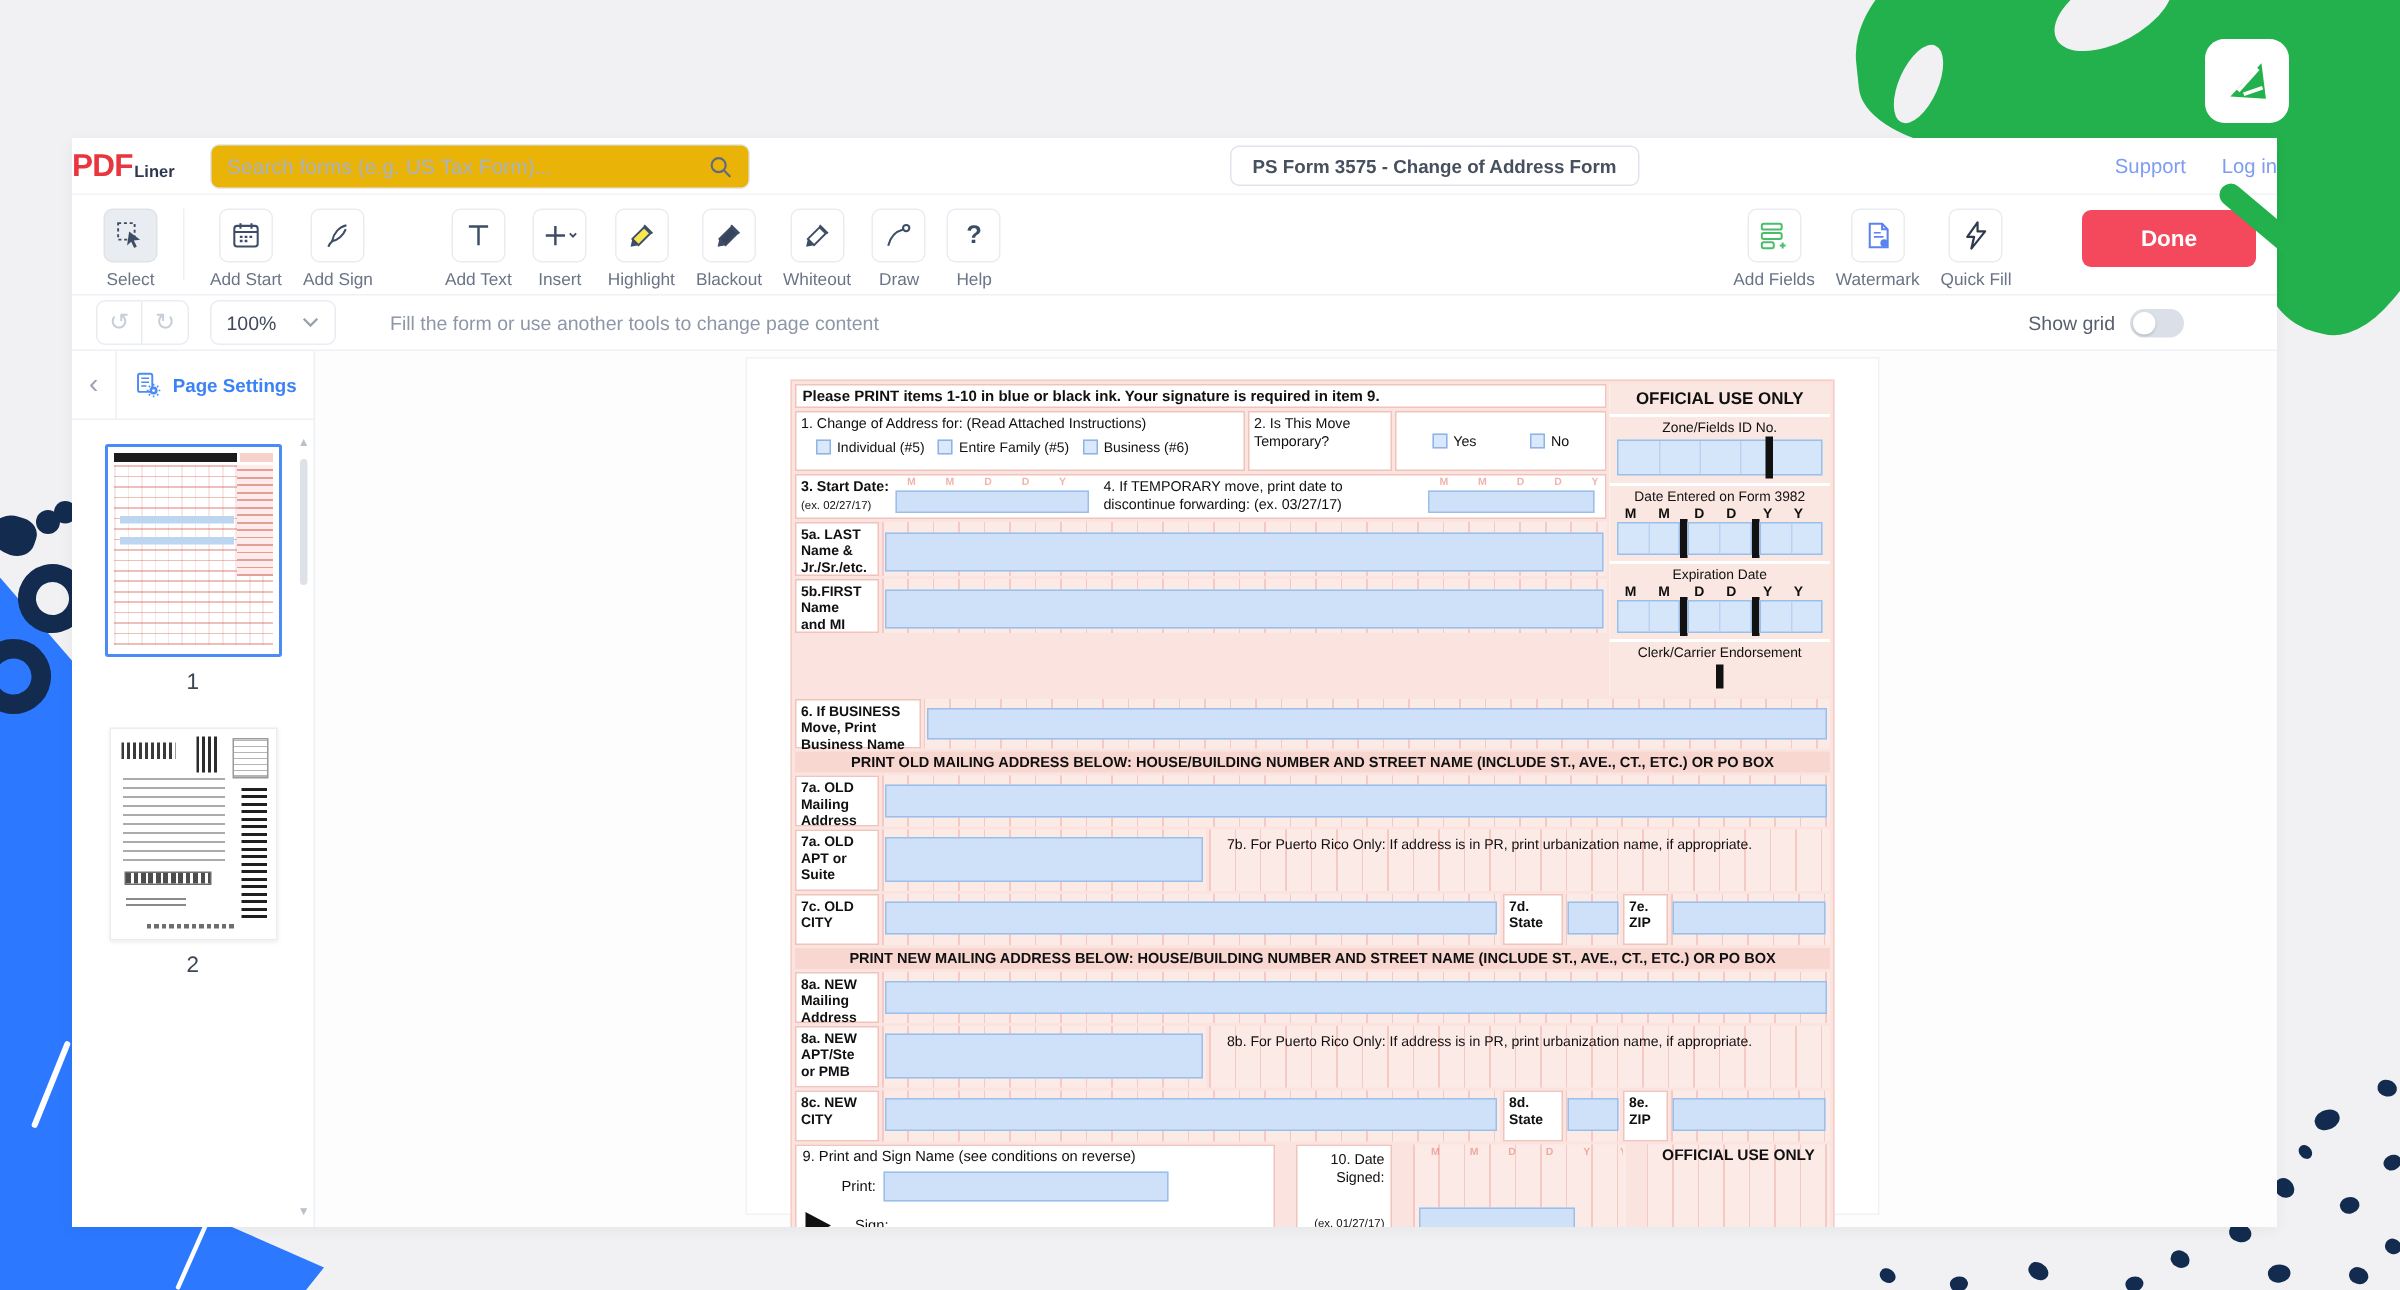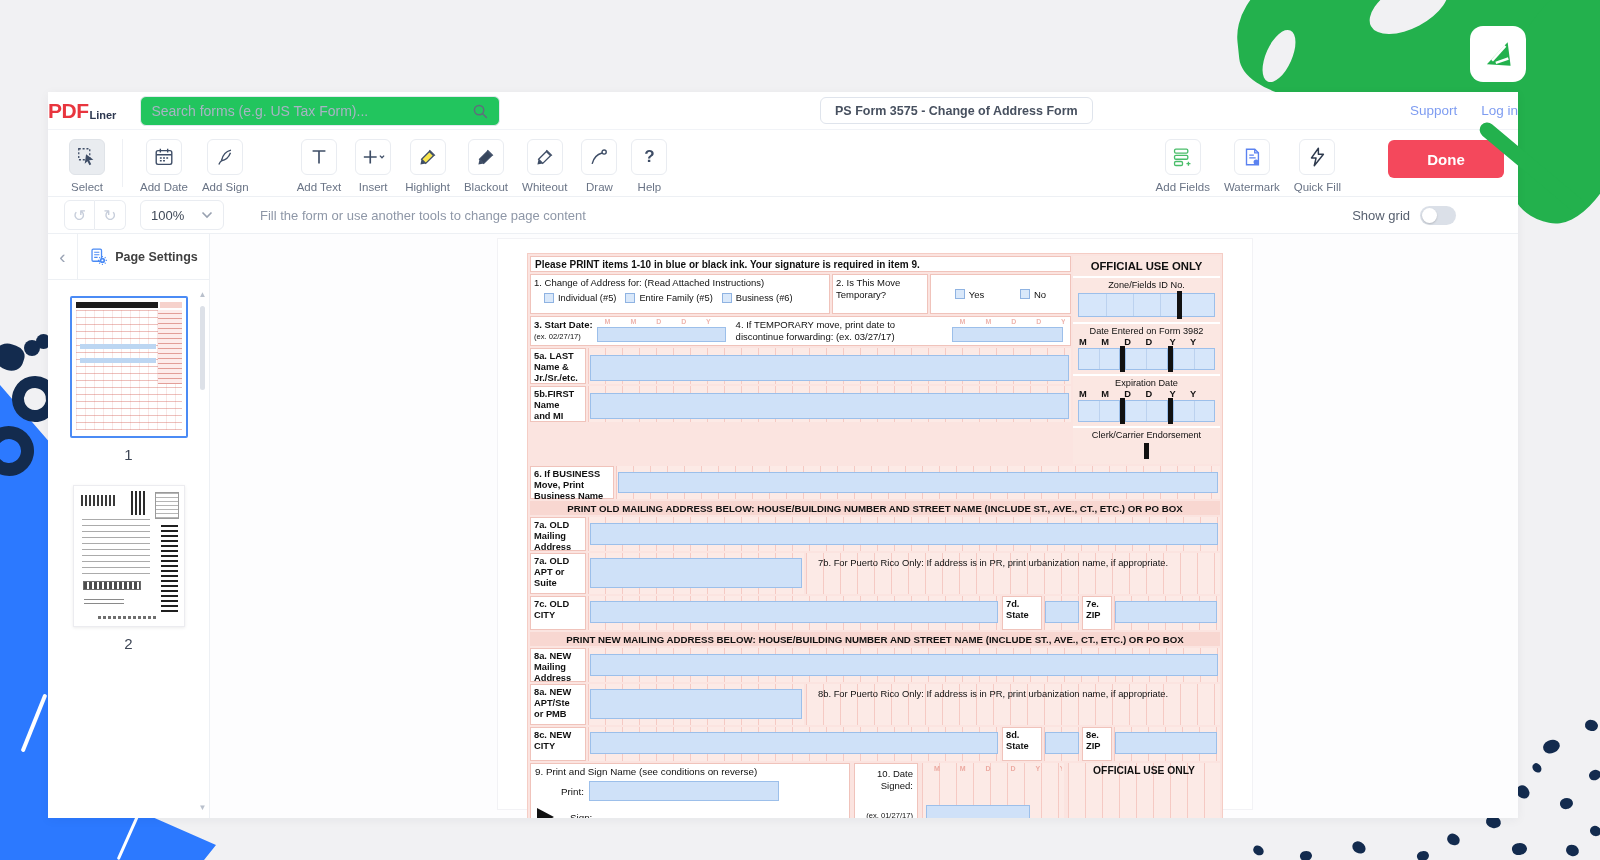--- a/index.html
+++ b/index.html
@@ -25,21 +25,21 @@
 .ws1{left:32px;top:692px;width:4px;height:62px;transform:rotate(22deg)}
 .ws2{left:128px;top:806px;width:3px;height:56px;transform:rotate(24deg)}
 #deco-dots .dot{position:absolute;background:#132b4e;border-radius:46% 54% 50% 50%;z-index:2}
 
 .app{position:absolute;left:48px;top:92px;width:1470px;height:726px;background:#fff;z-index:4;display:flex;flex-direction:column;box-shadow:0 2px 10px rgba(20,30,60,.05)}
 
 .hdr{height:38px;display:flex;align-items:center;padding:0 0;position:relative;border-bottom:1px solid #f1f3f7}
 .logo{display:flex;align-items:flex-end;cursor:pointer}
 .logo .pdf{color:#e8353e;font-weight:800;font-size:21px;letter-spacing:-.5px}
 .logo .liner{color:#2d3850;font-weight:700;font-size:11px;margin:0 0 2px 1px}
-.search{margin-left:24px;width:360px;height:30px;border:1px solid #e4e8ef;border-radius:6px;display:flex;align-items:center;padding:0 10px;background:#22c55e}
+.search{margin-left:24px;width:360px;height:30px;border:1px solid #e4e8ef;border-radius:6px;display:flex;align-items:center;padding:0 10px;background:#eab308}
 .search input{border:0;outline:0;flex:1;font:14px "Liberation Sans",sans-serif;color:#3c4657;background:transparent}
 .search input::placeholder{color:#a9b3c4}
 .docpill{position:absolute;left:772px;top:5px;height:27px;padding:0 14px;border:1px solid #dfe4ec;border-radius:6px;display:flex;align-items:center;font-weight:700;font-size:12.5px;color:#47505f;background:#fff}
 .hlinks{margin-left:auto;display:flex;gap:24px;font-size:13.5px;color:#7e9cf1}
 .hlinks span{cursor:pointer}
 
 .tbar{height:67px;border-bottom:1px solid #edf0f4;display:flex;align-items:flex-start;padding:9px 14px 0 14px}
 .tool{display:flex;flex-direction:column;align-items:center;margin:0 7px;cursor:pointer}
 .tbox{width:36px;height:36px;border:1px solid #e9ecf1;border-radius:6px;display:flex;align-items:center;justify-content:center;background:#fff}
 .tbox.active{background:#e9ecf0;border-color:#dfe3e8}
@@ -57,21 +57,21 @@
 .zoomsel{margin-left:14px;width:84px;height:30px;border:1px solid #e9ecf1;border-radius:6px;display:flex;align-items:center;justify-content:space-between;padding:0 10px;font-size:13px;color:#3f4958;cursor:pointer}
 .hint{margin-left:36px;font-size:13px;color:#8e97a7}
 .sg{position:absolute;right:62px;display:flex;align-items:center;gap:10px;font-size:13px;color:#57606f}
 .toggle{width:36px;height:19px;border-radius:10px;background:#dbe0e8;position:relative;cursor:pointer}
 .knob{position:absolute;left:2px;top:2px;width:15px;height:15px;border-radius:50%;background:#fff;box-shadow:0 1px 2px rgba(0,0,0,.18)}
 
 .bodyrow{flex:1;display:flex;min-height:0}
 .side{width:162px;border-right:1px solid #edf0f4;display:flex;flex-direction:column;position:relative}
 .sidetop{height:46px;border-bottom:1px solid #edf0f4;display:flex;align-items:stretch}
 .collapse{width:30px;display:flex;align-items:center;justify-content:center;color:#9aa3b4;font-size:19px;cursor:pointer;border-right:1px solid #edf0f4}
-.psbtn{flex:1;display:flex;align-items:center;justify-content:center;gap:7px;font-size:12.5px;font-weight:700;color:#404040;cursor:pointer}
+.psbtn{flex:1;display:flex;align-items:center;justify-content:center;gap:7px;font-size:12.5px;font-weight:700;color:#3b82f6;cursor:pointer}
 .thumbs{flex:1;padding-top:16px;display:flex;flex-direction:column;align-items:center}
 .thumb1{width:118px;height:142px;border:2px solid #4b8bf5;border-radius:2px;background:#fff;padding:4px;cursor:pointer;position:relative}
 .m-top{display:flex;gap:2px;margin-bottom:2px}
 .m-black{height:6px;background:#1c1c1c;flex:1}
 .m-redbox{width:22px;height:6px;background:#f6d2cc}
 .m-body{height:calc(100% - 10px);background:
  repeating-linear-gradient(0deg,rgba(208,88,78,.38) 0 1px,transparent 1px 7px),
  repeating-linear-gradient(90deg,rgba(208,88,78,.14) 0 1px,transparent 1px 9px),#fff;position:relative}
 .m-blue{position:absolute;left:4px;right:26px;height:5px;background:#bcd6f2}
 .m-rcol{position:absolute;right:0;top:0;width:24px;height:62%;background:repeating-linear-gradient(0deg,rgba(200,80,70,.5) 0 1px,transparent 1px 5px),#fdeceb}
@@ -123,21 +123,21 @@
 .rG{height:33px}.rG .flbl{width:84px}.rG .bluef{left:2px;right:2px;top:6px;height:21px}
 .banner{height:14px;background:#f8d7d1;display:flex;align-items:center;justify-content:center;font-weight:700;font-size:9.7px;margin:2px 0}
 .rI{height:34px}.rI .bluef{left:2px;right:2px;top:6px;height:22px}
 .rJ{height:41px}.fz-apt{flex:0 0 216px;position:relative}.fz-apt .bluef{left:2px;right:2px;top:5px;height:30px}
 .puerto{flex:1;padding:4px 0 0 12px;font-size:9.4px}
 .rK{height:34px}.fz-city{flex:1;position:relative}.fz-city .bluef{left:2px;right:2px;top:5px;height:22px}
 .flbl.sm40{width:40px;font-weight:700}
 .fz-st{flex:0 0 36px;position:relative}.fz-st .bluef{left:1px;right:1px;top:5px;height:22px}
 .flbl.sm30{width:30px}
 .fz-zip{flex:0 0 106px;position:relative}.fz-zip .bluef{left:1px;right:3px;top:5px;height:22px}
-.rowp{display:flex;gap:4px;height:72px;margin-top:2px}
+.rowp{display:flex;gap:14px;height:72px;margin-top:2px}
 .p9{width:320px;padding:2px 4px;font-size:9.8px}
 .p9-line1{display:flex;align-items:center;margin-top:4px;margin-left:26px}
 .p9-pf{position:relative;width:190px;height:20px;margin-left:5px}
 .p9-pf .bluef{left:0;top:0;right:0;bottom:0}
 .p9-line2{display:flex;align-items:center;margin-top:7px}
 .arrowtri{width:0;height:0;border-left:17px solid #111;border-top:9px solid transparent;border-bottom:9px solid transparent;margin:0 16px 0 2px}
 .p10{width:64px;text-align:right;padding:4px 4px;font-size:9.5px;line-height:1.25}
 .p10 .ex{display:block;font-size:7.6px;margin-top:19px}
 .pdate{flex:0 0 142px;position:relative}
 .pdate .ghost{top:2px;left:12px}
@@ -145,21 +145,21 @@
 .pouo{flex:1;text-align:center;font-weight:700;font-size:10.3px;padding-top:2px}
 
 .ouc{flex:1;display:flex;flex-direction:column;gap:2px;background:#fff}
 .osec{background:#fbe7e2}
 .otitle{height:20px;font-weight:700;font-size:11.3px;display:flex;align-items:center;justify-content:center}
 .olbl{text-align:center;font-size:9.2px;padding-top:2px}
 .zonebox{margin:3px 5px 5px;height:24px;background:#d6e6fa;border:1px solid #9cbfea;position:relative}
 .zt{position:absolute;top:0;bottom:0;width:1px;background:#bcd2ef}
 .zb-black{position:absolute;right:32px;top:-3px;bottom:-3px;width:5px;background:#111}
 .mmrow{display:flex;font-weight:700;font-size:9.3px;padding:1px 6px 0;justify-content:space-between}
-.mmrow span{width:33%;text-align:left;letter-spacing:6px}
+.mmrow span{width:33%;text-align:center;letter-spacing:6px}
 .dboxes{display:flex;height:22px;margin:1px 5px 4px;align-items:stretch}
 .dbx{flex:1;background:#d6e6fa;border:1px solid #9cbfea;position:relative}
 .dbx .zt{left:50%}
 .dsep{width:5px;background:#111;margin:-2px 0}
 .clerkmark{width:5px;height:16px;background:#111;margin:3px auto 5px}
 </style>
 </head>
 <body>
 
 <div class="abs" id="blueWedge"></div>
@@ -237,21 +237,21 @@
     </div>
     <div class="vdiv"></div>
     <div class="tool">
       <div class="tbox">
         <svg width="22" height="22" viewBox="0 0 24 24" fill="none" stroke="#3e4d66" stroke-width="1.5">
             <rect x="3.5" y="5" width="17" height="15" rx="2"></rect>
             <path d="M8 3v4M16 3v4M3.5 9.5h17"></path>
             <path d="M7.5 13h2M11 13h2M14.5 13h2M7.5 16h2M11 16h2" stroke-width="1.7"></path>
           </svg>
       </div>
-      <div class="tlabel">Add Date</div>
+      <div class="tlabel">Add Start</div>
     </div>
     <div class="tool">
       <div class="tbox">
         <svg width="22" height="22" viewBox="0 0 24 24" fill="none" stroke="#3e4d66" stroke-width="1.5">
             <path d="M18.5 4.5c-5.2 1.2-9.2 5.6-10.4 11.6"></path>
             <path d="M8.1 16.1c3.9-.5 8.1-4 9.9-8.7"></path>
             <path d="M5.3 20.2c1-2.2 2-3.4 3-4.1"></path>
           </svg>
       </div>
       <div class="tlabel">Add Sign</div>

